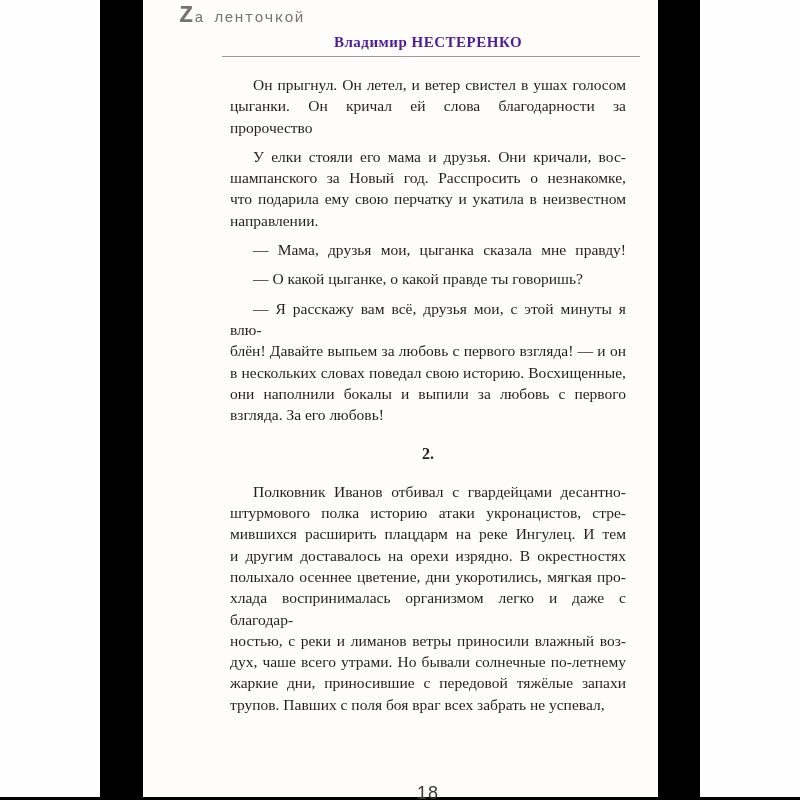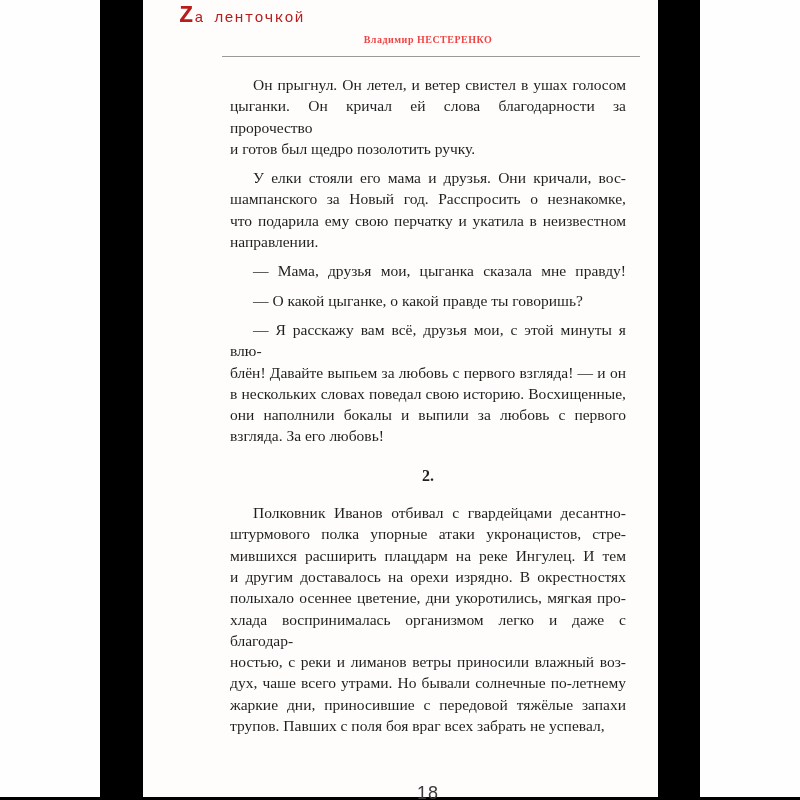--- a/index.html
+++ b/index.html
@@ -17,28 +17,28 @@
   .strip.right { left: 658px; width: 42px; }
   .bottom-line { position: absolute; left: 0; right: 0; bottom: 0; height: 3px; background: #000; }
 
   
   .page { position: absolute; left: 143px; top: 0; width: 515px; height: 797px; background: #fefdfc; }
 
   
   .book-title {
     position: absolute; left: 36px; top: 8px;
     font-family: "Liberation Mono", monospace;
-    font-size: 15px; color: #b91c1c; letter-spacing: 1px;
+    font-size: 15px; color: #737373; letter-spacing: 1px;
   }
   .book-title .initial { font-size: 24px; font-weight: bold; line-height: 15px; }
   .author {
     position: absolute; left: 79px; top: 34px; width: 412px;
     text-align: center;
     font-family: "Liberation Serif", serif;
-    font-weight: bold; font-size: 10px; color: #ef4444; letter-spacing: 0.5px;
+    font-weight: bold; font-size: 15px; color: #4c1d95; letter-spacing: 0.5px;
   }
   .rule { position: absolute; left: 79px; top: 56px; width: 418px; border-top: 1.2px solid #9a9a9a; }
 
   
   .text-col {
     position: absolute; left: 79px; top: 66px; width: 412px;
     font-size: 15.5px; line-height: 21.3px; color: #1f1f1f;
   }
   .para { margin: 8px; }
   .line { text-align: justify; text-align-last: justify; }
@@ -68,21 +68,20 @@
     <div class="book-title"><span class="initial">Z</span><span>а ленточкой</span></div>
 
     <div class="author">Владимир НЕСТЕРЕНКО</div>
     <div class="rule"></div>
 
     <div class="text-col">
       <div id="before">
           <div class="para">
             <div class="line first">Он прыгнул. Он летел, и ветер свистел в ушах голосом</div>
             <div class="line">цыганки. Он кричал ей слова благодарности за пророчество</div>
-            <div class="line last">и готов был щедро позолотить ручку.</div>
           </div>
           <div class="para">
             <div class="line first">У елки стояли его мама и друзья. Они кричали, вос-</div>
             <div class="line">шампанского за Новый год. Расспросить о незнакомке,</div>
             <div class="line">что подарила ему свою перчатку и укатила в неизвестном</div>
             <div class="line last">направлении.</div>
           </div>
           <div class="para">
             <div class="line first">— Мама, друзья мои, цыганка сказала мне правду!</div>
           </div>
@@ -94,21 +93,21 @@
             <div class="line">блён! Давайте выпьем за любовь с первого взгляда! — и он</div>
             <div class="line">в нескольких словах поведал свою историю. Восхищенные,</div>
             <div class="line">они наполнили бокалы и выпили за любовь с первого</div>
             <div class="line last">взгляда. За его любовь!</div>
           </div>
         </div>
       <div class="section-num">2.</div>
       <div id="after">
           <div class="para">
             <div class="line first">Полковник Иванов отбивал с гвардейцами десантно-</div>
-            <div class="line">штурмового полка упорные атаки укронацистов, стре-</div>
+            <div class="line">штурмового полка историю атаки укронацистов, стре-</div>
             <div class="line">мившихся расширить плацдарм на реке Ингулец. И тем</div>
             <div class="line">и другим доставалось на орехи изрядно. В окрестностях</div>
             <div class="line">полыхало осеннее цветение, дни укоротились, мягкая про-</div>
             <div class="line">хлада воспринималась организмом легко и даже с благодар-</div>
             <div class="line">ностью, с реки и лиманов ветры приносили влажный воз-</div>
             <div class="line">дух, чаше всего утрами. Но бывали солнечные по-летнему</div>
             <div class="line">жаркие дни, приносившие с передовой тяжёлые запахи</div>
             <div class="line last">трупов. Павших с поля боя враг всех забрать не успевал,</div>
           </div>
         </div>

